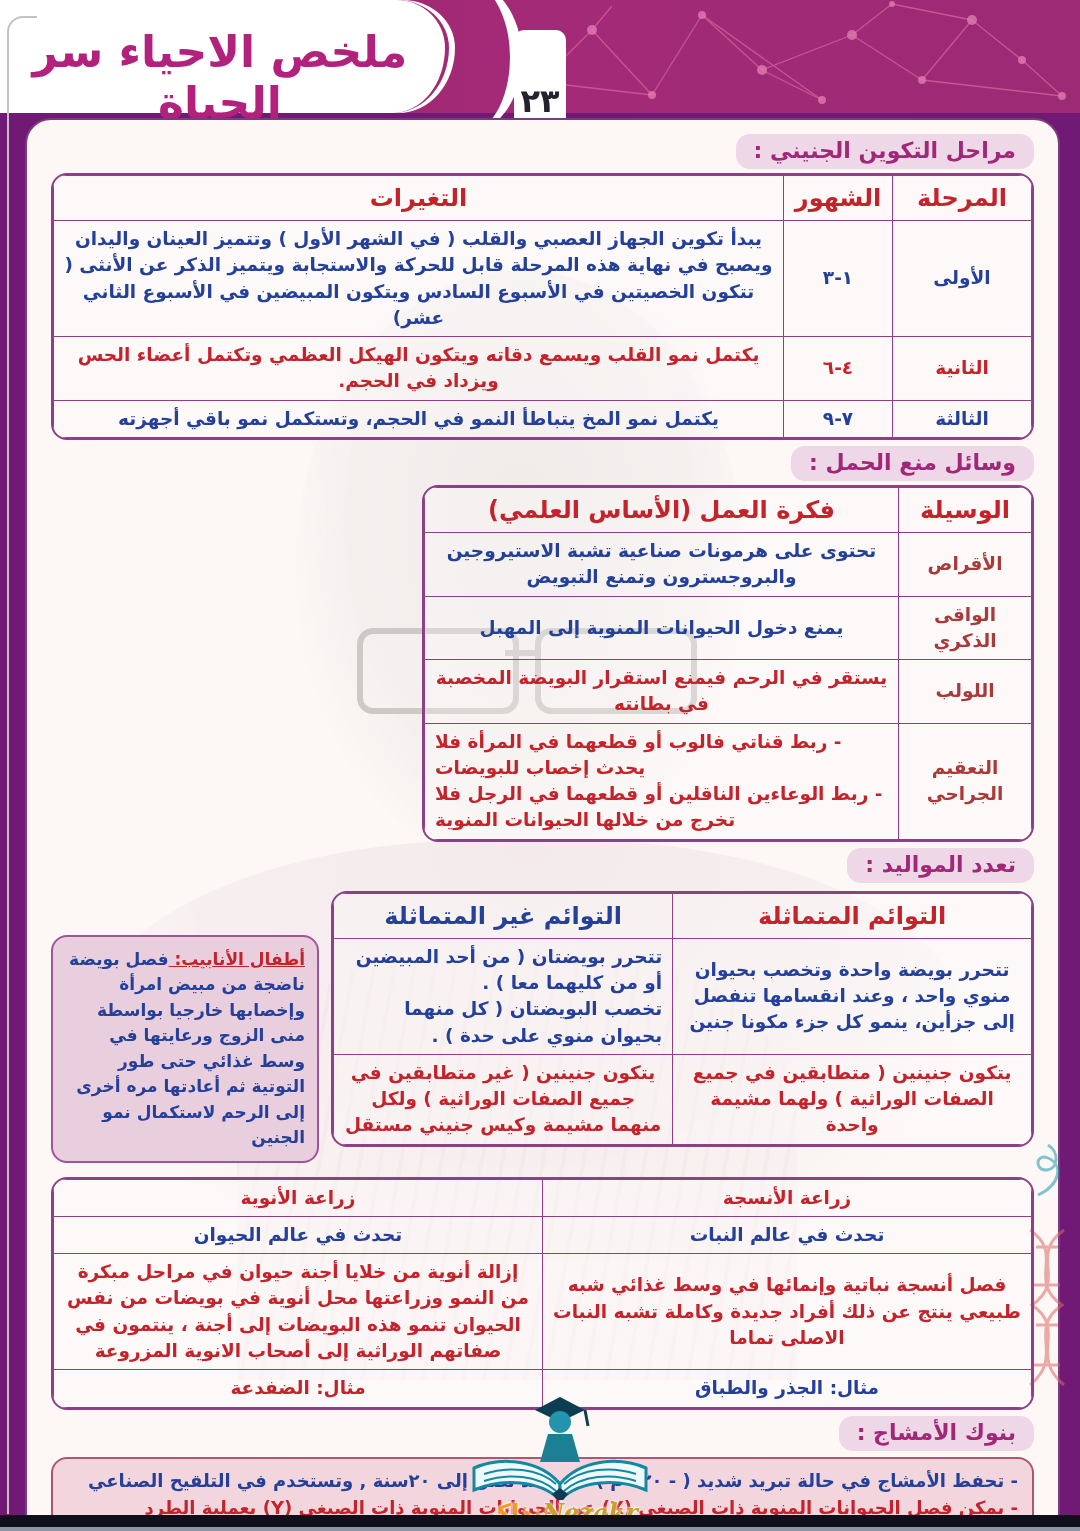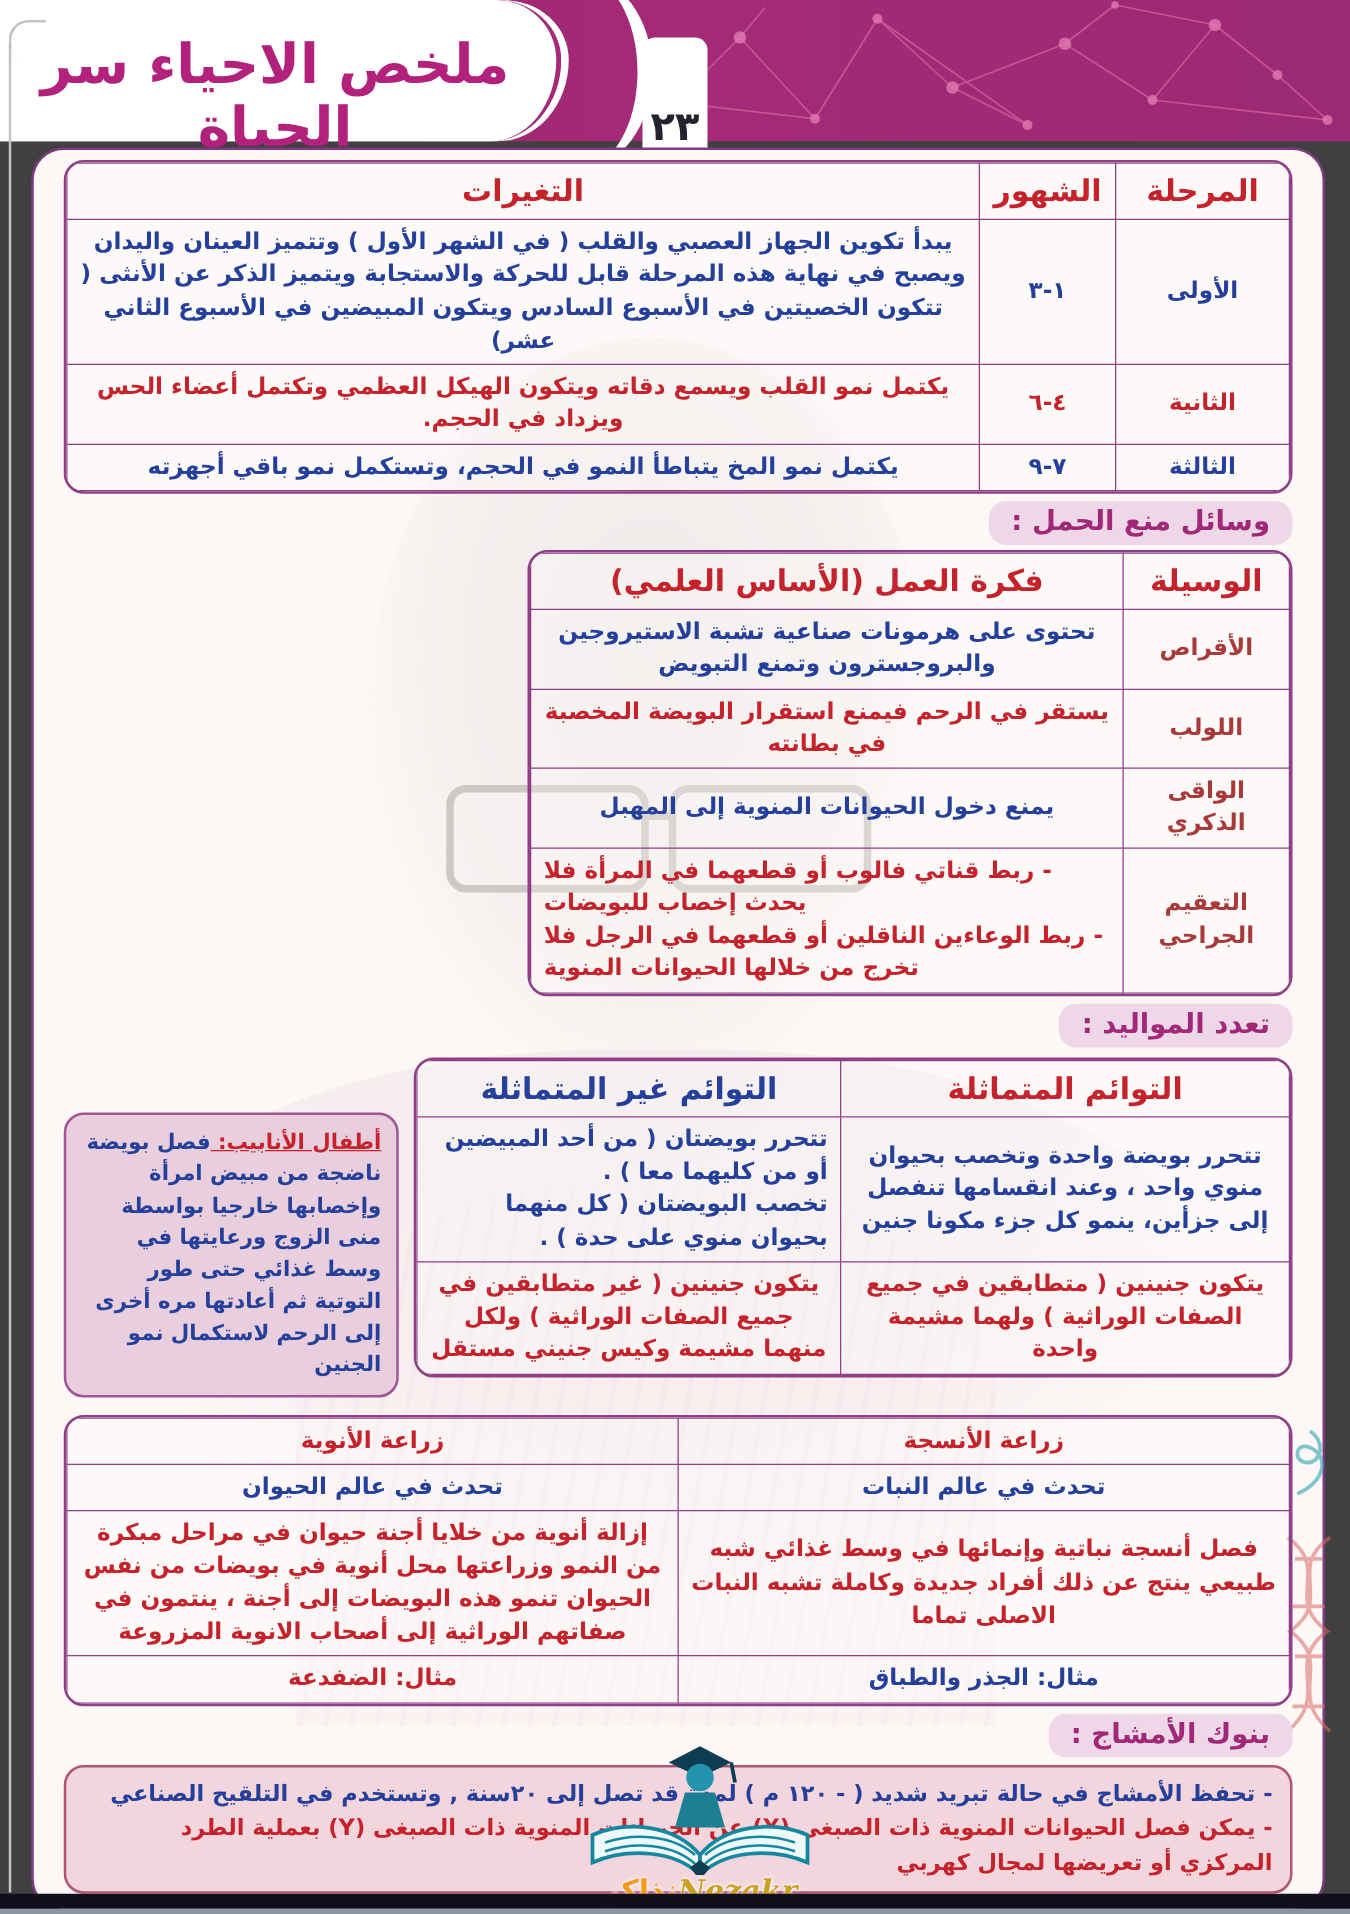--- a/index.html
+++ b/index.html
@@ -1,16 +1,16 @@
 <!DOCTYPE html>
 <html lang="ar"><head>
 <meta charset="utf-8">
 <style>
   html,body{margin:0;padding:0;background:#ffffff;}
-  .page{position:relative;width:1080px;height:1531px;background:#404040;overflow:hidden;
+  .page{position:relative;width:1080px;height:1531px;background:#701a75;overflow:hidden;
         font-family:"DejaVu Sans",sans-serif;font-weight:bold;direction:rtl;}
   
   .band{position:absolute;top:0;left:0;width:1080px;height:113px;
         background:linear-gradient(90deg,#8e1d5c 0%,#a42a77 45%,#9c2a74 100%);}
   .band svg{position:absolute;top:0;left:520px;}
   .hdr-white{position:absolute;top:0;left:-60px;width:505px;height:113px;background:#ffffff;
         border-top-right-radius:120px 110px;border-bottom-right-radius:130px 150px;
         border-right:4px solid #a42a77;box-shadow:6px 0 0 #ffffff;}
   .hdr-curve{position:absolute;top:-20px;left:448px;width:62px;height:155px;
         border-right:12px solid #ffffff;border-top-right-radius:60px 80px;border-bottom-right-radius:60px 80px;}
@@ -132,20 +132,21 @@
         <div class="ph-head"></div>
       <div class="ph-glass ph-g1"></div>
       <div class="ph-glass ph-g2"></div>
         <div class="ph-bridge"></div>
       <div class="ph-shoulders"></div>
         <div class="ph-shirt"></div>
     </div>
 
     <div class="card-inner content">
 
+      <div><span class="chip">مراحل التكوين الجنيني :</span></div>
       <div class="tblwrap t1">
         <table>
           <tbody>
               <tr>
             <th class="c-red col-stage">المرحلة</th>
             <th class="c-red col-months">الشهور</th>
             <th class="c-red">التغيرات</th>
           </tr>
           <tr>
             <td class="c-blue">الأولى</td>
@@ -172,26 +173,26 @@
           <tbody>
               <tr>
             <th class="c-red col-method">الوسيلة</th>
             <th class="c-red">فكرة العمل (الأساس العلمي)</th>
           </tr>
           <tr>
             <td class="c-dred">الأقراص</td>
             <td class="c-blue">تحتوى على هرمونات صناعية تشبة الاستيروجين والبروجسترون وتمنع التبويض</td>
           </tr>
           <tr>
+            <td class="c-dred">الواقى الذكري</td>
+            <td class="c-blue">يمنع دخول الحيوانات المنوية إلى المهبل</td>
+          </tr>
+          <tr>
             <td class="c-dred">اللولب</td>
             <td class="c-red">يستقر في الرحم فيمنع استقرار البويضة المخصبة في بطانته</td>
-          </tr>
-          <tr>
-            <td class="c-dred">الواقى الذكري</td>
-            <td class="c-blue">يمنع دخول الحيوانات المنوية إلى المهبل</td>
           </tr>
           <tr>
             <td class="c-dred">التعقيم الجراحي</td>
             <td class="c-red ml cell-bullets">- ربط قناتي فالوب أو قطعهما في المرأة فلا يحدث إخصاب للبويضات
 - ربط الوعاءين الناقلين أو قطعهما في الرجل فلا تخرج من خلالها الحيوانات المنوية</td>
           </tr>
         </tbody>
           </table>
       </div>
 

